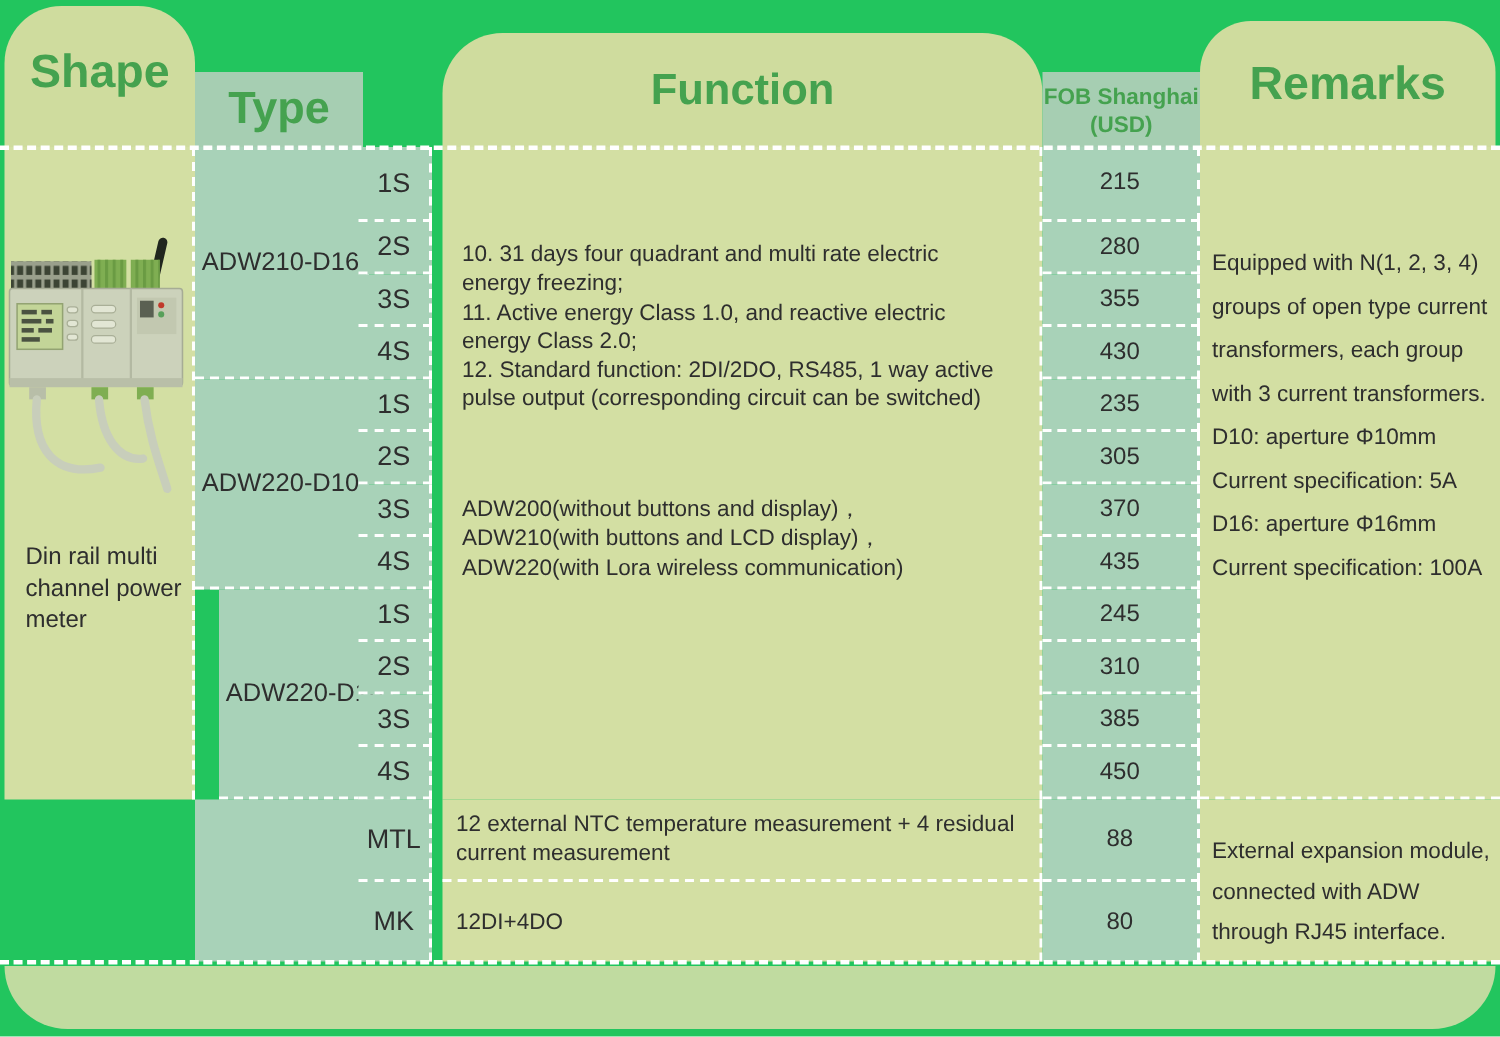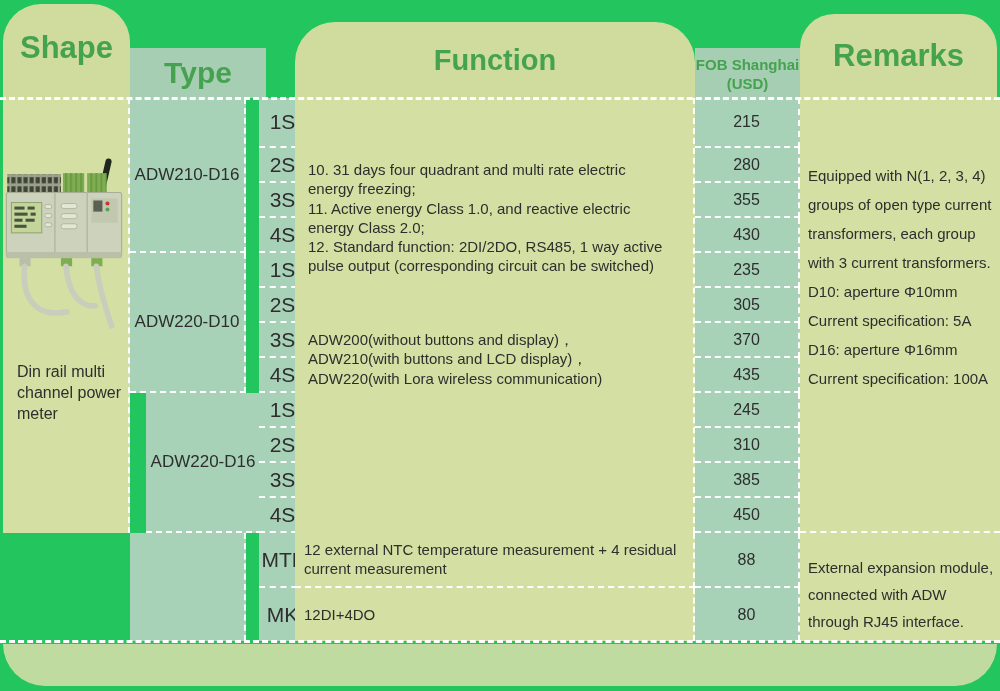--- a/index.html
+++ b/index.html
@@ -14,32 +14,32 @@
   html,body{margin:0;padding:0;background:#fff;}
   .stage{
     position:relative;width:1000px;height:691px;background:#22c55e;overflow:hidden;
     font-family:"Liberation Sans","DejaVu Sans",sans-serif;color:var(--ink);
   }
   
   .tab,.headblock{position:absolute;box-sizing:border-box;display:flex;align-items:center;justify-content:center;}
   .tab{background:var(--yg-tab);color:var(--hgreen);font-weight:600;}
   .headblock{background:var(--teal-head);color:var(--hgreen);font-weight:600;}
   .shape-tab{left:3px;top:4px;width:127px;height:94px;border-radius:38px 38px 0 0;font-size:31px;align-items:flex-start;padding-top:26px;}
-  .type-head{left:130px;top:48px;width:136px;height:50px;font-size:30px;}
+  .type-head{left:130px;top:48px;width:112px;height:50px;font-size:30px;}
   .function-tab{left:295px;top:22px;width:400px;height:76px;border-radius:40px 40px 0 0;font-size:29px;}
   .fob-head{left:695px;top:48px;width:105px;height:50px;flex-direction:column;font-size:15px;font-weight:600;line-height:19px;padding-top:2px;}
   .remarks-tab{left:800px;top:14px;width:197px;height:84px;border-radius:34px 34px 0 0;font-size:31px;}
   
   .cell{position:absolute;box-sizing:border-box;}
   .ctr{display:flex;align-items:center;justify-content:center;}
   .bgyg{background:var(--yg);}
   .bgteal{background:var(--teal);}
   .br{border-right:2px dashed #fff;}
   .bb{border-bottom:2px dashed #fff;}
-  .sub{left:239px;width:49px;font-size:21px;margin-left:20px;}
+  .sub{left:239px;width:49px;font-size:18px;}
   .price{left:695px;width:105px;font-size:16px;}
   .typecol{left:130px;width:116px;font-size:17px;}
   .hdash{position:absolute;left:0;width:1000px;height:0;border-top:3px dashed #fff;z-index:6;}
   
   .shape-main{left:3px;top:98px;width:127px;height:435px;}
   .shape-label{position:absolute;left:14px;top:263px;width:106px;font-size:16px;line-height:21px;}
   .shape-photo{position:absolute;left:1px;top:60px;width:122px;height:174px;}
   .shape-option{left:3px;top:533px;width:127px;height:108px;font-size:16px;}
   
   .func-main{left:295px;top:98px;width:400px;height:435px;}

